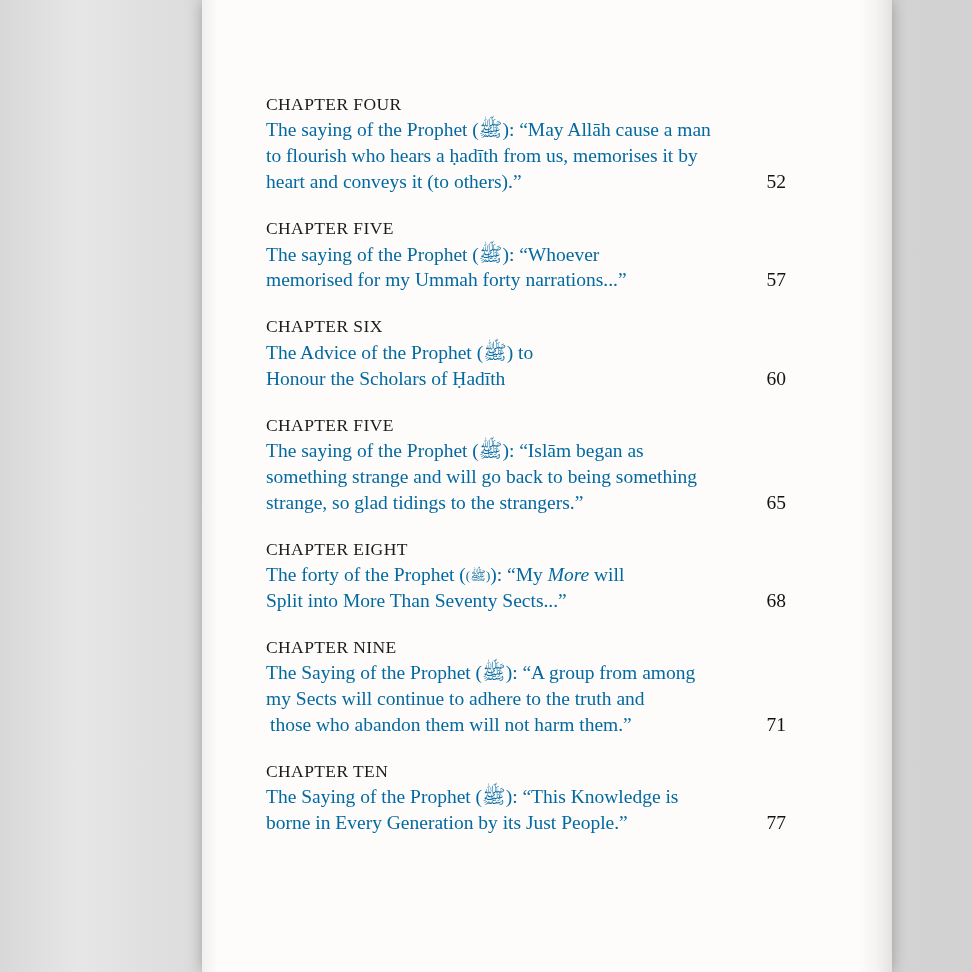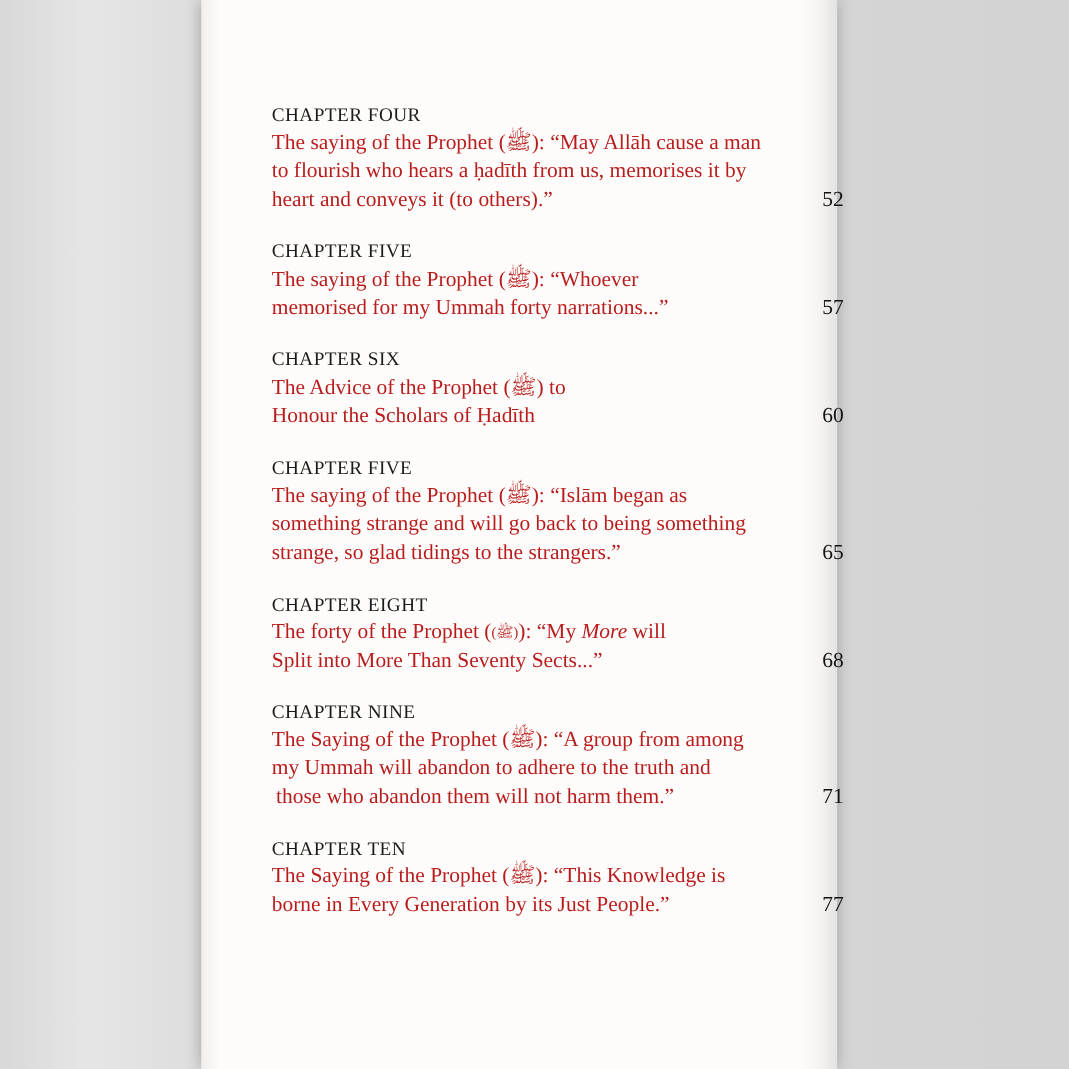--- a/index.html
+++ b/index.html
@@ -9,23 +9,23 @@
   body {
     width: 972px;
     height: 972px;
     background: linear-gradient(to right, #d8d8d8 0%, #e6e6e6 8%, #dcdcdc 20%, #d2d2d2 100%);
     font-family: "Liberation Serif", serif;
     overflow: hidden;
     position: relative;
   }
   #page-sheet {
     position: absolute;
-    left: 183px;
+    left: 202px;
     top: 0;
-    width: 578px;
+    width: 690px;
     height: 972px;
     background: #fdfcfa;
     box-shadow: 0 0 14px rgba(0,0,0,0.28);
     text-decoration: underline;
   }
   
   #page-sheet::after {
     content: "";
     position: absolute;
     right: 0;
@@ -60,21 +60,21 @@
     letter-spacing: 0.4px;
     color: #1b1b1b;
     line-height: 1.45;
     white-space: nowrap;
   }
   .entry-body {
     position: relative;
   }
   .entry-line {
     font-size: 19.5px;
-    color: #b91c1c;
+    color: #0369a1;
     line-height: 1.33;
     white-space: nowrap;
   }
   .entry-line.indent {
     padding-left: 4px;
   }
   .page-num {
     position: absolute;
     right: -28px;
     font-size: 19.5px;
@@ -148,21 +148,21 @@
         </div>
         <div class="entry-line" data-name="entry-line">Split into More Than Seventy Sects...”</div>
         <div class="page-num" style="bottom:0;" data-name="page-number">68</div>
       </div>
     </div>
 
     <div class="entry" data-name="toc-entry">
       <div class="chapter-label" data-name="chapter-heading">CHAPTER NINE</div>
       <div class="entry-body" data-name="entry-body">
         <div class="entry-line" data-name="entry-line">The Saying of the Prophet (ﷺ): “A group from among</div>
-        <div class="entry-line" data-name="entry-line">my Ummah will abandon to adhere to the truth and</div>
+        <div class="entry-line" data-name="entry-line">my Sects will continue to adhere to the truth and</div>
         <div class="entry-line indent" data-name="entry-line"> those who abandon them will not harm them.”</div>
         <div class="page-num" style="bottom:0;" data-name="page-number">71</div>
       </div>
     </div>
 
     <div class="entry" data-name="toc-entry">
       <div class="chapter-label" data-name="chapter-heading">CHAPTER TEN</div>
       <div class="entry-body" data-name="entry-body">
         <div class="entry-line" data-name="entry-line">The Saying of the Prophet (ﷺ): “This Knowledge is</div>
         <div class="entry-line" data-name="entry-line">borne in Every Generation by its Just People.”</div>

